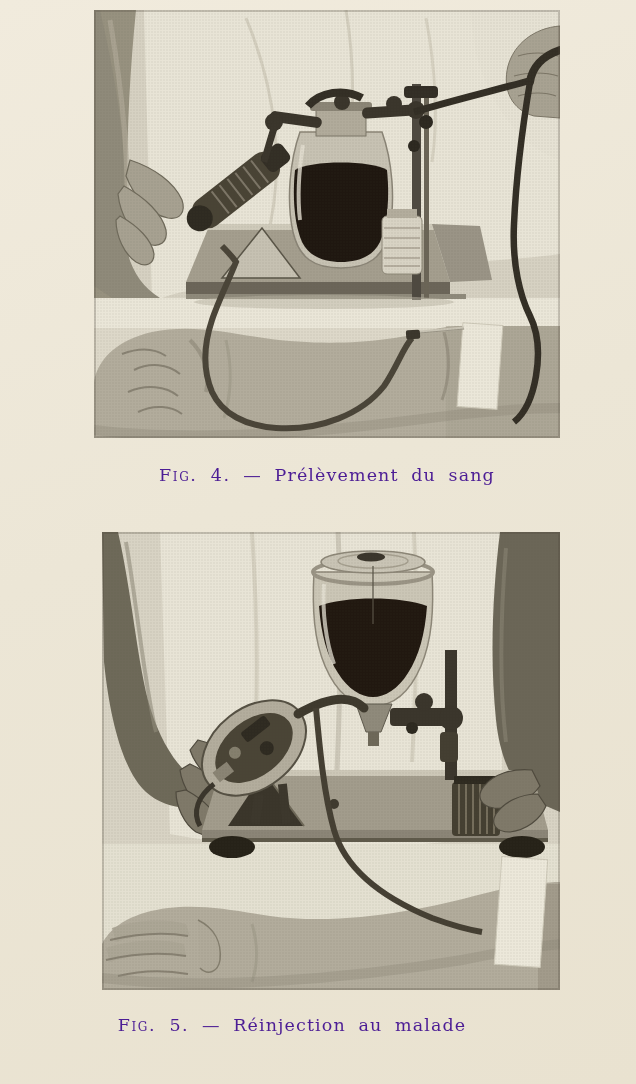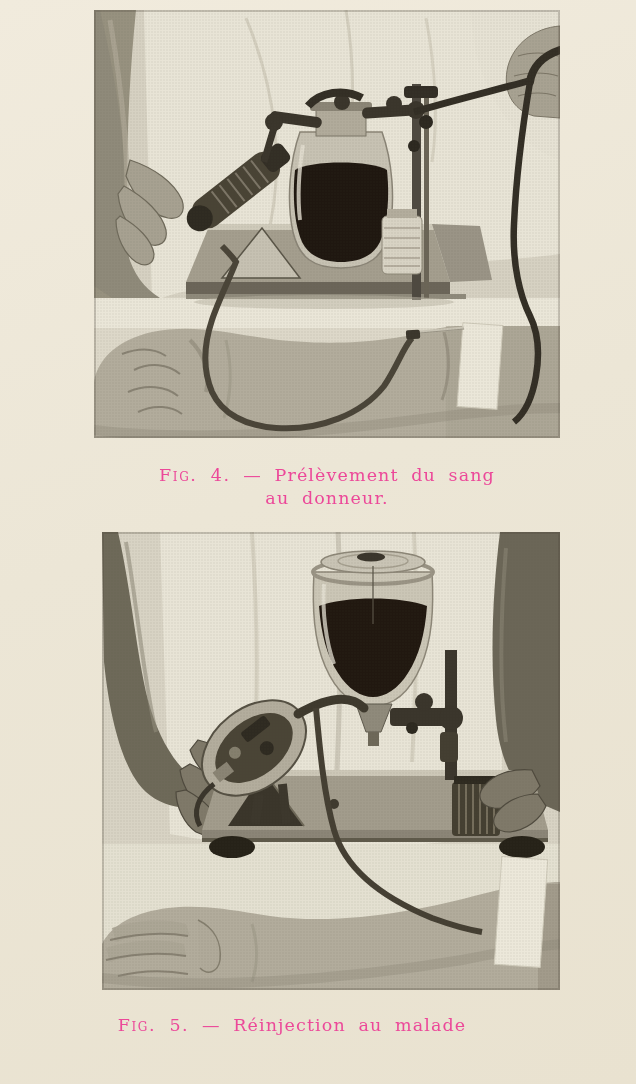--- a/index.html
+++ b/index.html
@@ -9,21 +9,21 @@
     font-family:"DejaVu Serif","Liberation Serif",serif;
     overflow:hidden;
   }
   .page{position:relative;width:636px;height:1084px;}
   .plate{position:absolute;margin:0;padding:0;}
   .plate-1{left:94px;top:10px;width:466px;}
   .plate-2{left:102px;top:532px;width:380px;}
   .photo{display:block;line-height:0;}
   .photo svg{display:block;}
   figcaption{
-    text-align:center;color:#ec4899;
+    text-align:center;color:#4c1d95;
     font-size:17.5px;line-height:23px;
     letter-spacing:1.1px;word-spacing:6px;
   }
   .plate-1 figcaption{margin-top:26px;}
   .plate-2 figcaption{margin-top:24px;}
   .fig-label{font-variant:small-caps;letter-spacing:1.6px;}
 </style>
 </head>
 <body>
 
@@ -146,21 +146,20 @@
           <path d="M438,70 C402,80 360,90 320,102" stroke="#332e25" stroke-width="7" fill="none"></path>
           <path d="M436,72 C428,120 422,170 420,214 C418,254 426,286 436,306 C444,322 446,342 442,366 C438,390 430,404 420,412" stroke="#332e25" stroke-width="6.5" fill="none"></path>
         </g>
 
         <rect width="466" height="428" fill="url(#htA)"></rect>
         <rect x="1" y="1" width="464" height="426" fill="none" stroke="rgba(74,68,55,0.25)" stroke-width="2"></rect>
       </svg>
     </div>
     <figcaption>
       <div><span class="fig-label">Fig. 4.</span> <span>—</span> <span>Prélèvement du sang</span></div>
-      <div>au donneur.</div>
     </figcaption>
   </figure>
 
   <figure class="plate plate-2">
     <div class="photo">
       <svg width="458" height="458" viewBox="0 0 458 458" role="img" aria-label="Halftone photograph: the apparatus with a raised glass reservoir of collected blood, re-injecting through tubing into the patient's arm">
         <defs>
           <pattern id="htB" width="3" height="3" patternUnits="userSpaceOnUse">
             <circle cx="1" cy="1" r="0.65" fill="#4a4437" opacity="0.14"></circle>
           </pattern>

